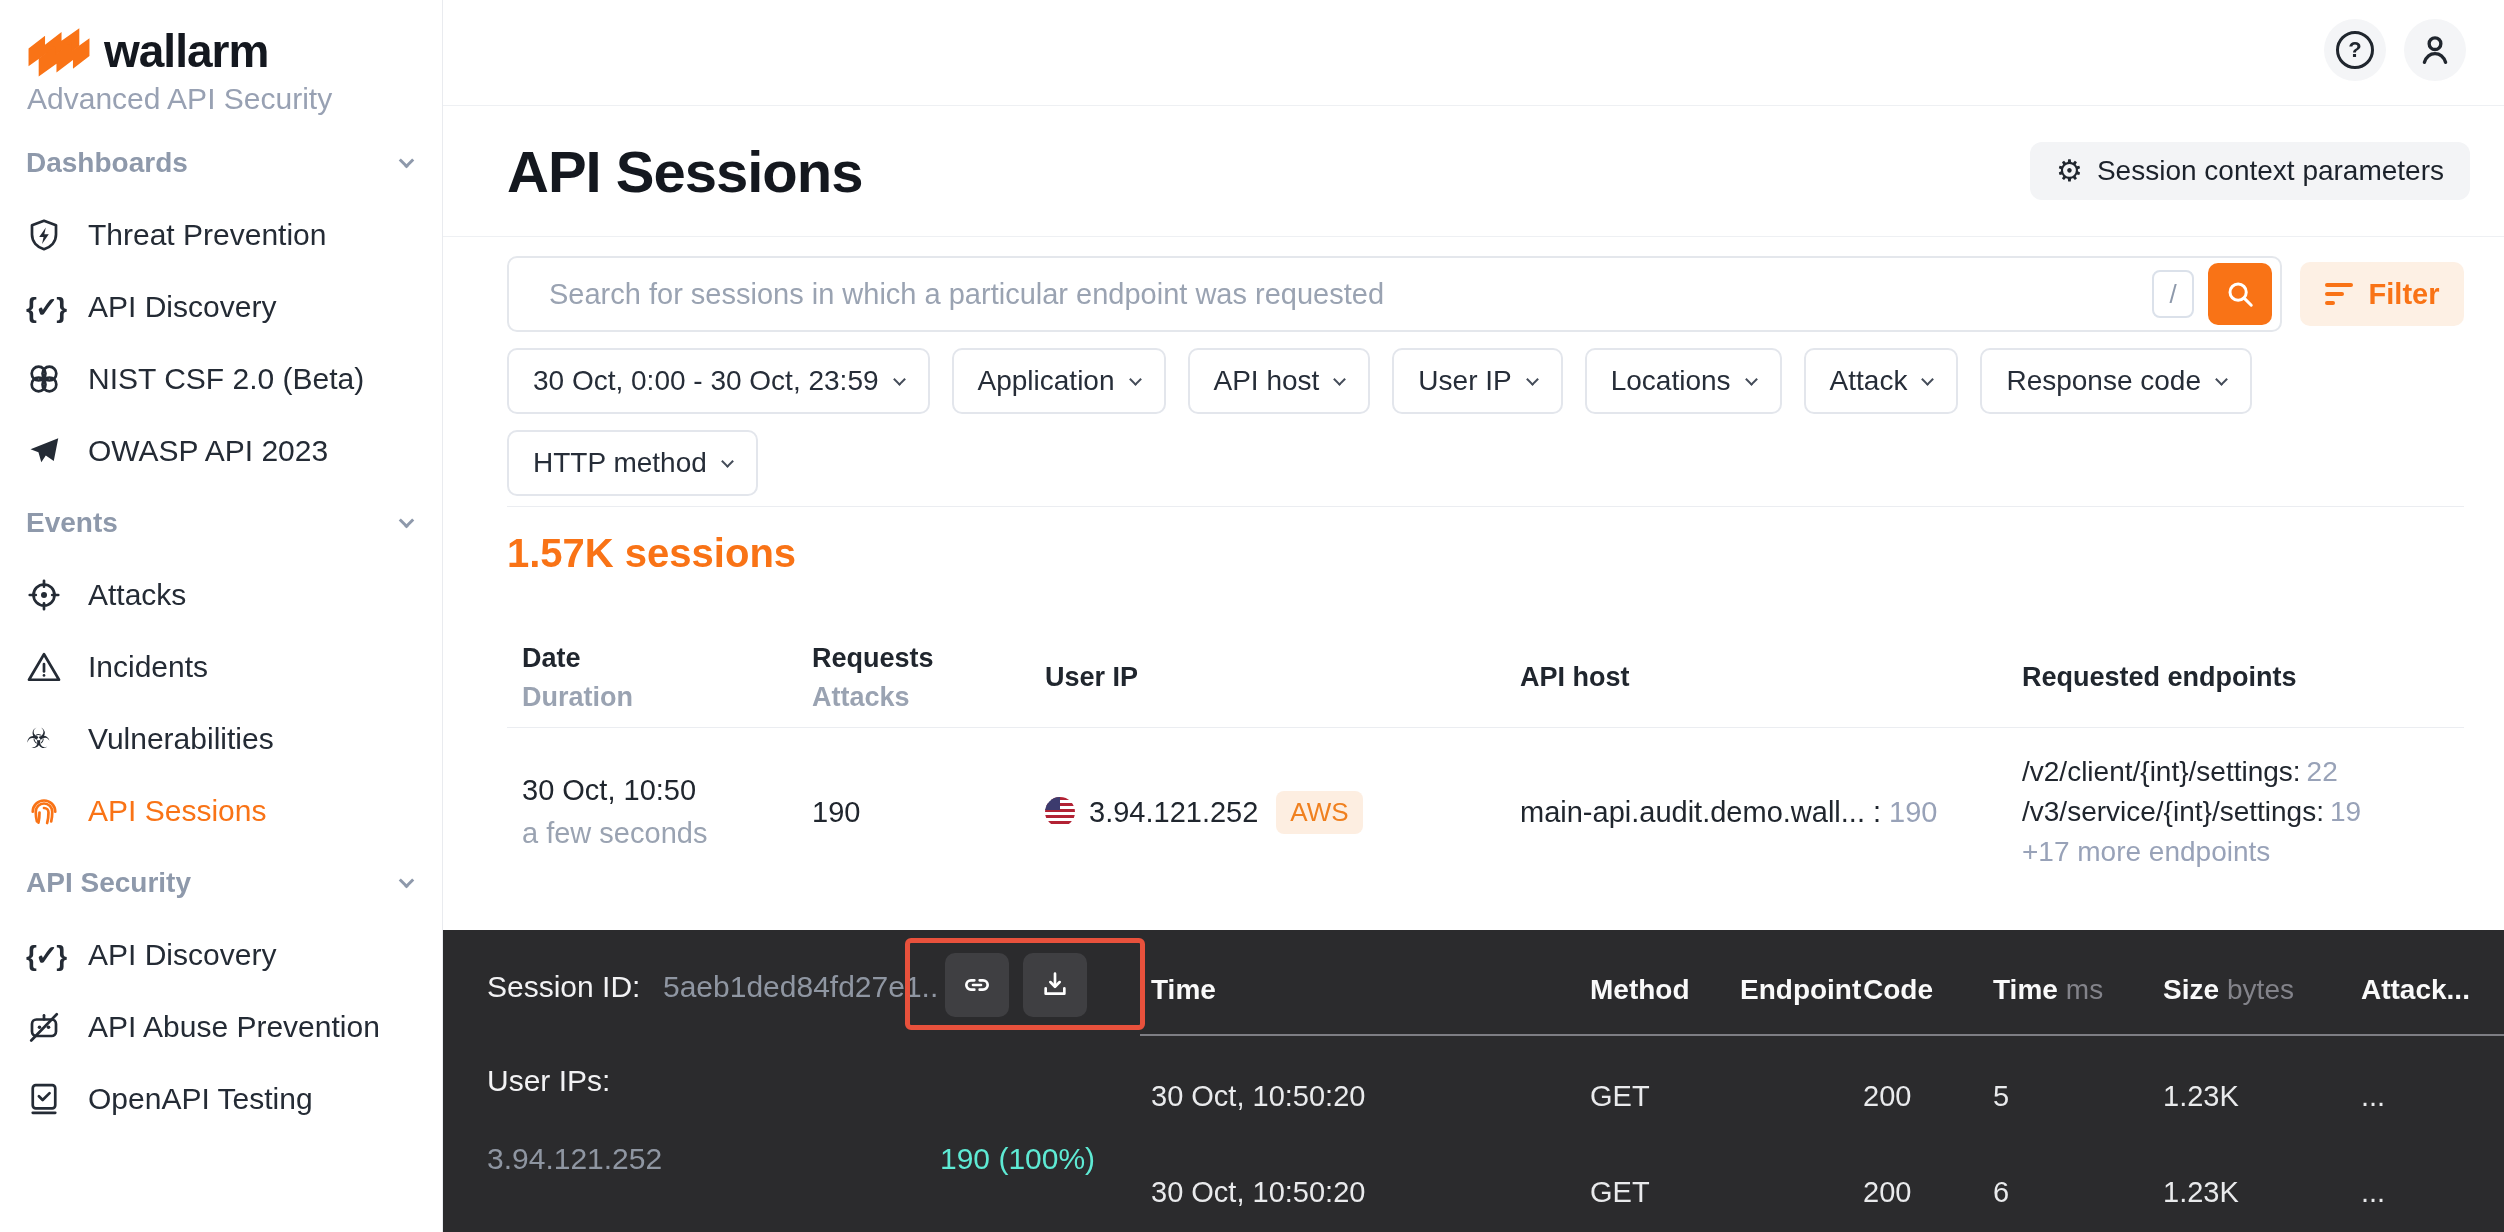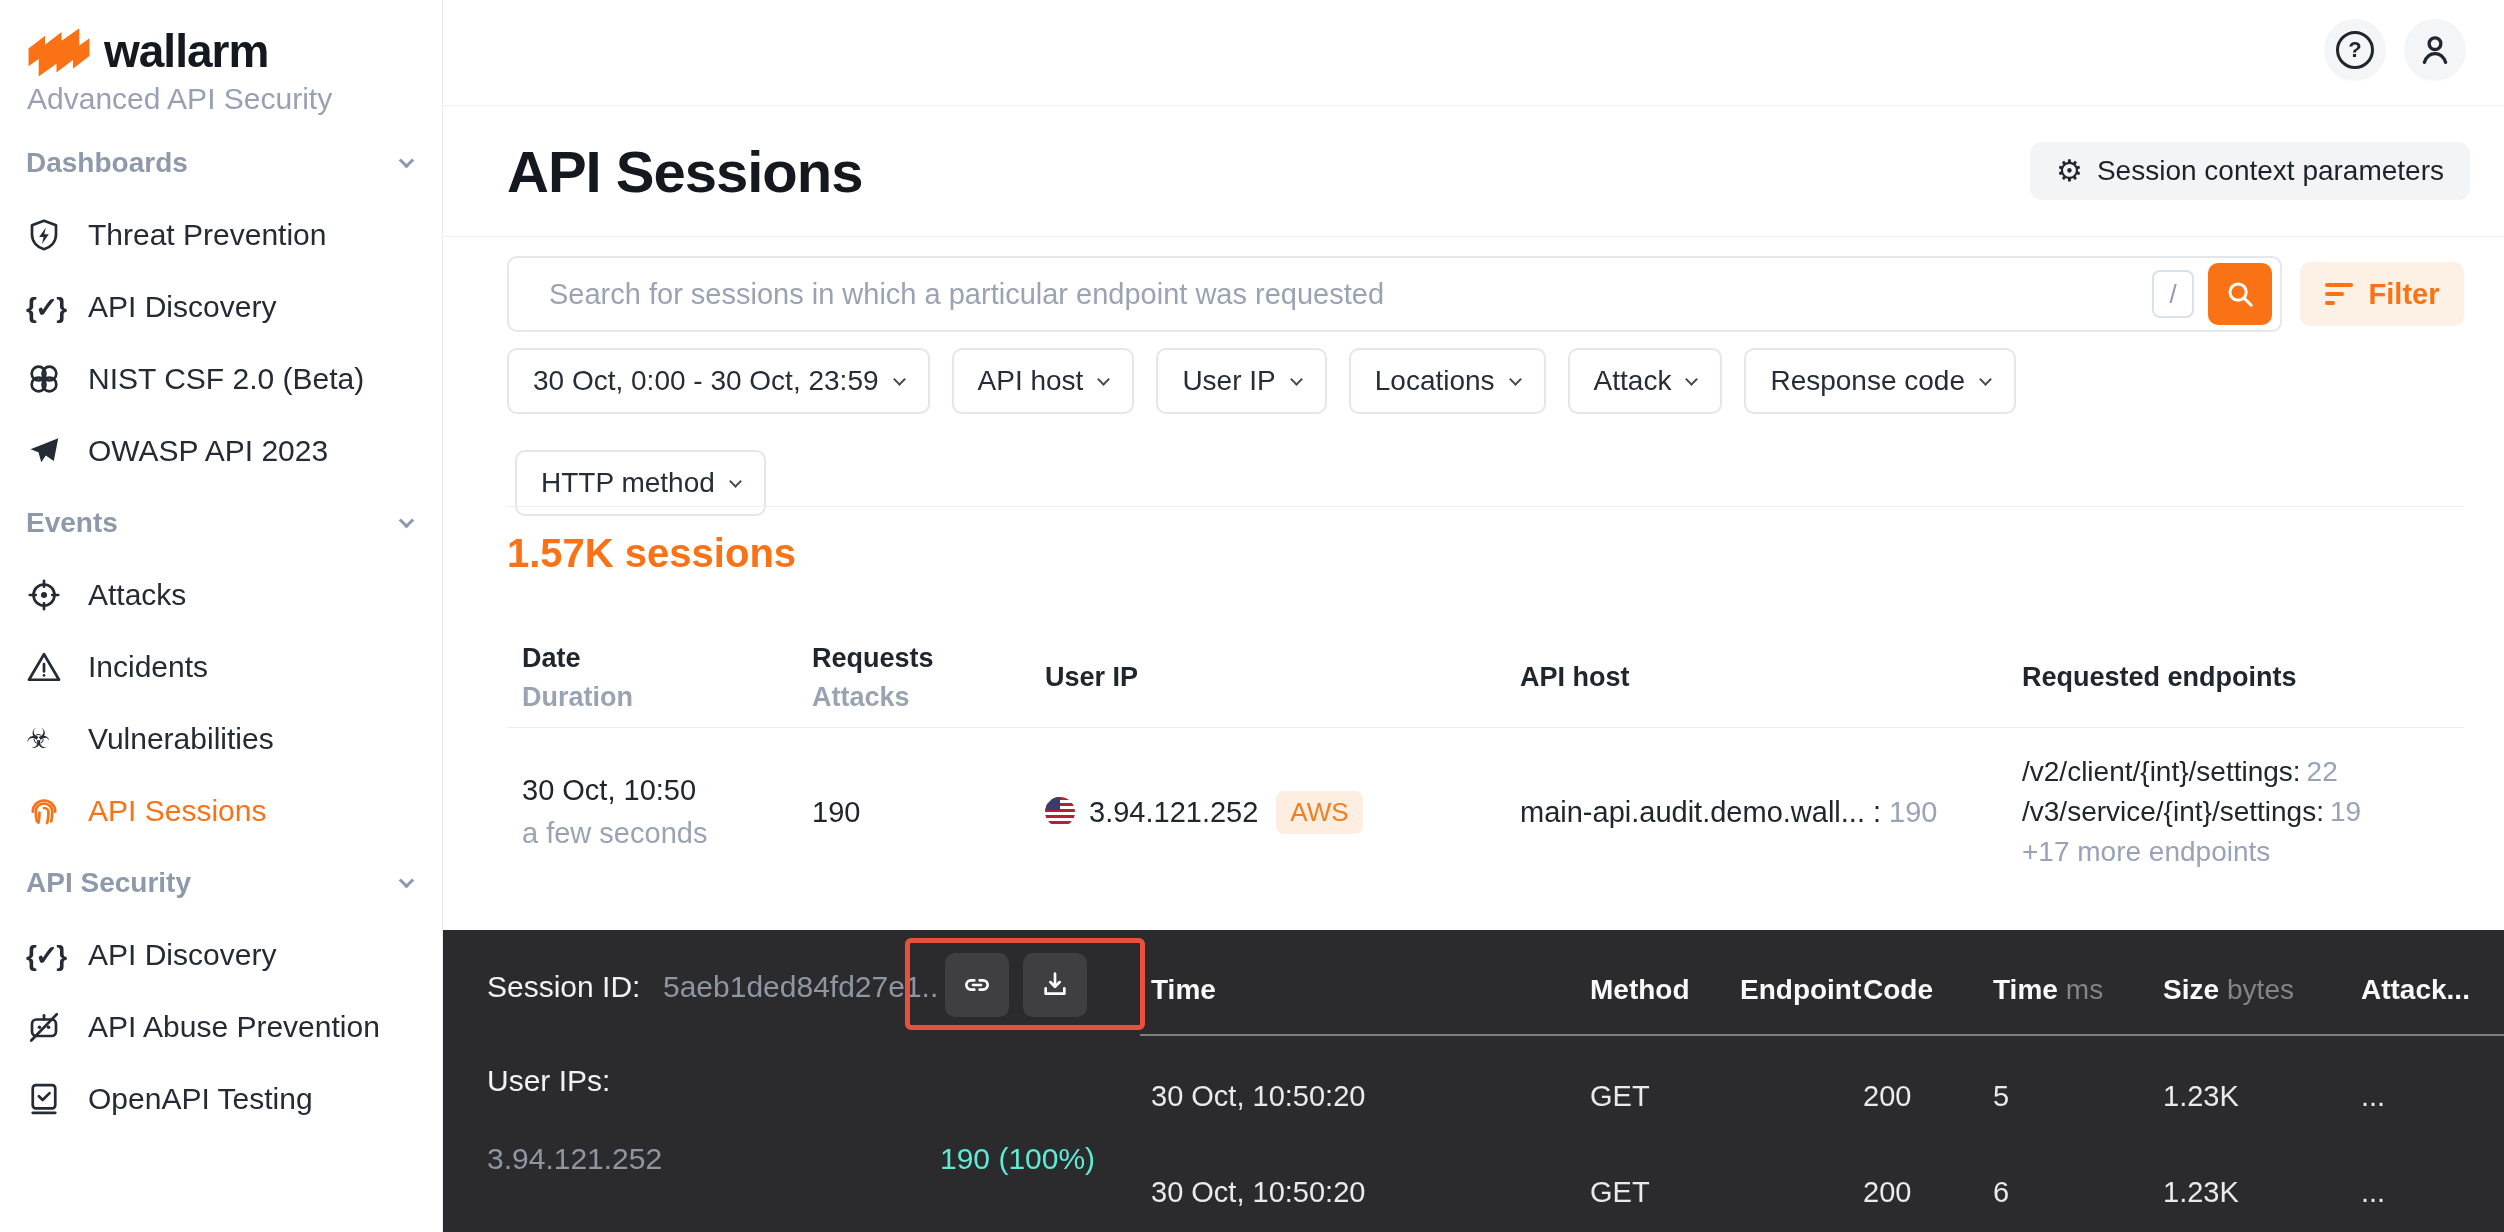--- a/index.html
+++ b/index.html
@@ -57,21 +57,21 @@
   .search-btn { width:64px; height:62px; border:none; border-radius:10px; background:#f97316;
     display:flex; align-items:center; justify-content:center; cursor:pointer; }
   .filter-btn { width:164px; height:64px; margin-top:6px; border:none; border-radius:10px;
     background:#fdf0e4; color:#f97316; font-size:29px; font-weight:600; font-family:inherit;
     display:flex; align-items:center; justify-content:center; gap:16px; cursor:pointer; }
   .filter-ico { display:flex; flex-direction:column; gap:5px; align-items:flex-start; }
   .filter-ico i { display:block; height:4px; border-radius:2px; background:#f97316; }
   .filter-ico i:nth-child(1){width:28px;} .filter-ico i:nth-child(2){width:19px;} .filter-ico i:nth-child(3){width:10px;}
 
   .chips { position:absolute; left:64px; right:40px; display:flex; gap:22px; }
-  .chips.r1 { top:348px; } .chips.r2 { top:450px;margin-left:8px; }
+  .chips.r1 { top:348px; } .chips.r2 { top:430px; }
   .chip { height:66px; border:2px solid #e3e6ec; border-radius:10px; background:#fff;
     display:flex; align-items:center; gap:16px; padding:0 24px; font-size:28px; color:#262d38; cursor:pointer; }
   .chip .chev { width:9px; height:9px; border-color:#444c59; border-width:2.5px; margin-top:-4px; }
 
   .divider { position:absolute; left:64px; right:40px; top:506px; height:1px; background:#ebedf1; }
   .count-title { position:absolute; left:64px; top:531px; font-size:40px; font-weight:700; color:#f97316; }
 
   
   .stable { position:absolute; left:64px; right:40px; top:628px; }
   .srow { display:grid; grid-template-columns:290px 233px 475px 502px 1fr; padding-left:15px; }
@@ -285,20 +285,24 @@
       <span>Filter</span>
     </button>
   </div>
 
   <div class="chips r1">
     <div class="chip">
         <span>30 Oct, 0:00 - 30 Oct, 23:59</span>
         <span class="chev"></span>
       </div>
     <div class="chip">
+        <span>Application</span>
+        <span class="chev"></span>
+      </div>
+    <div class="chip">
         <span>API host</span>
         <span class="chev"></span>
       </div>
     <div class="chip">
         <span>User IP</span>
         <span class="chev"></span>
       </div>
     <div class="chip">
         <span>Locations</span>
         <span class="chev"></span>

